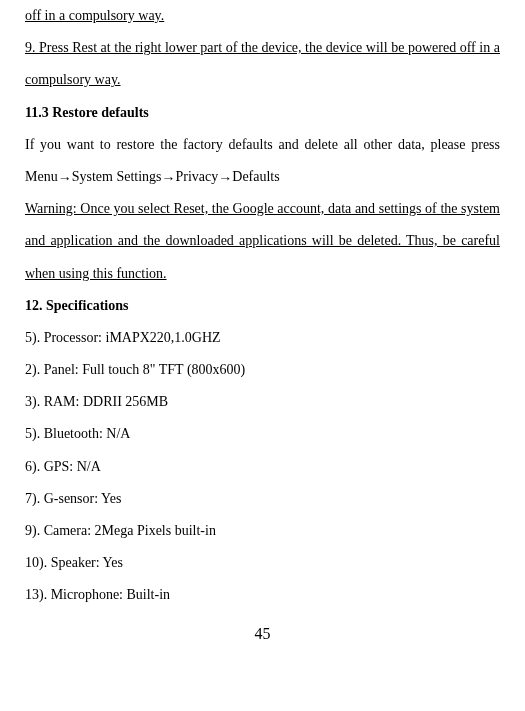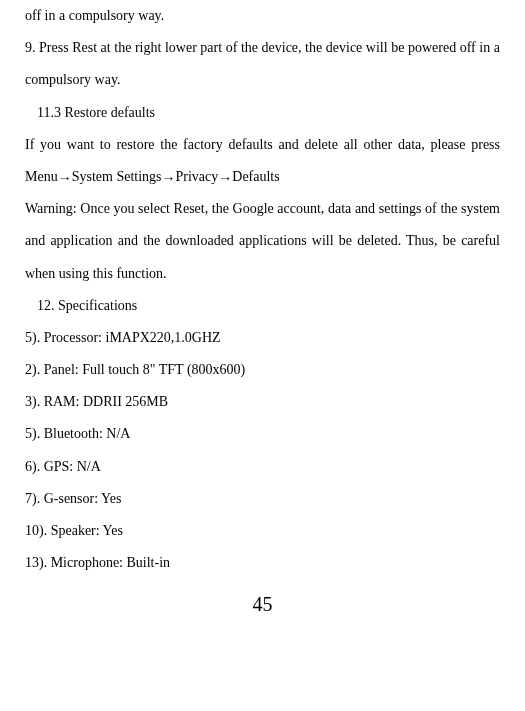--- a/index.html
+++ b/index.html
@@ -16,28 +16,28 @@
       padding: 0 25px;
       color: #000;
       background: #fff;
     }
     .content {
       width: 100%;
     }
     .para {
       text-align: justify;
       text-justify: inter-word;
+      text-decoration: underline;
     }
     .heading {
-      font-weight: normal;
-      margin-left: 12px;
+      font-weight: bold;
     }
     .page-num {
       text-align: center;
-      font-size: 20px;
+      font-size: 16px;
       margin-top: 10px;
       line-height: 1.5;
     }
     .justified-wide {
       text-align: justify;
       text-align-last: justify;
     }
   </style>
 </head>
 <body>
@@ -49,16 +49,17 @@
   <div class="justified-wide">If you want to restore the factory defaults and delete all other data, please press</div>
   <div>Menu→System Settings→Privacy→Defaults</div>
   <div class="para">Warning: Once you select Reset, the Google account, data and settings of the system and application and the downloaded applications will be deleted. Thus, be careful when using this function.</div>
   <div class="heading">12. Specifications</div>
   <div>5). Processor:    iMAPX220,1.0GHZ</div>
   <div>2). Panel:    Full touch 8" TFT (800x600)</div>
   <div>3). RAM:    DDRII 256MB</div>
   <div>5). Bluetooth:      N/A</div>
   <div>6). GPS:              N/A</div>
   <div>7). G-sensor:      Yes</div>
+  <div>9). Camera:    2Mega Pixels built-in</div>
   <div>10). Speaker:        Yes</div>
   <div>13). Microphone:    Built-in</div>
   <div class="page-num">45</div>
 </div>
 
 </body></html>

